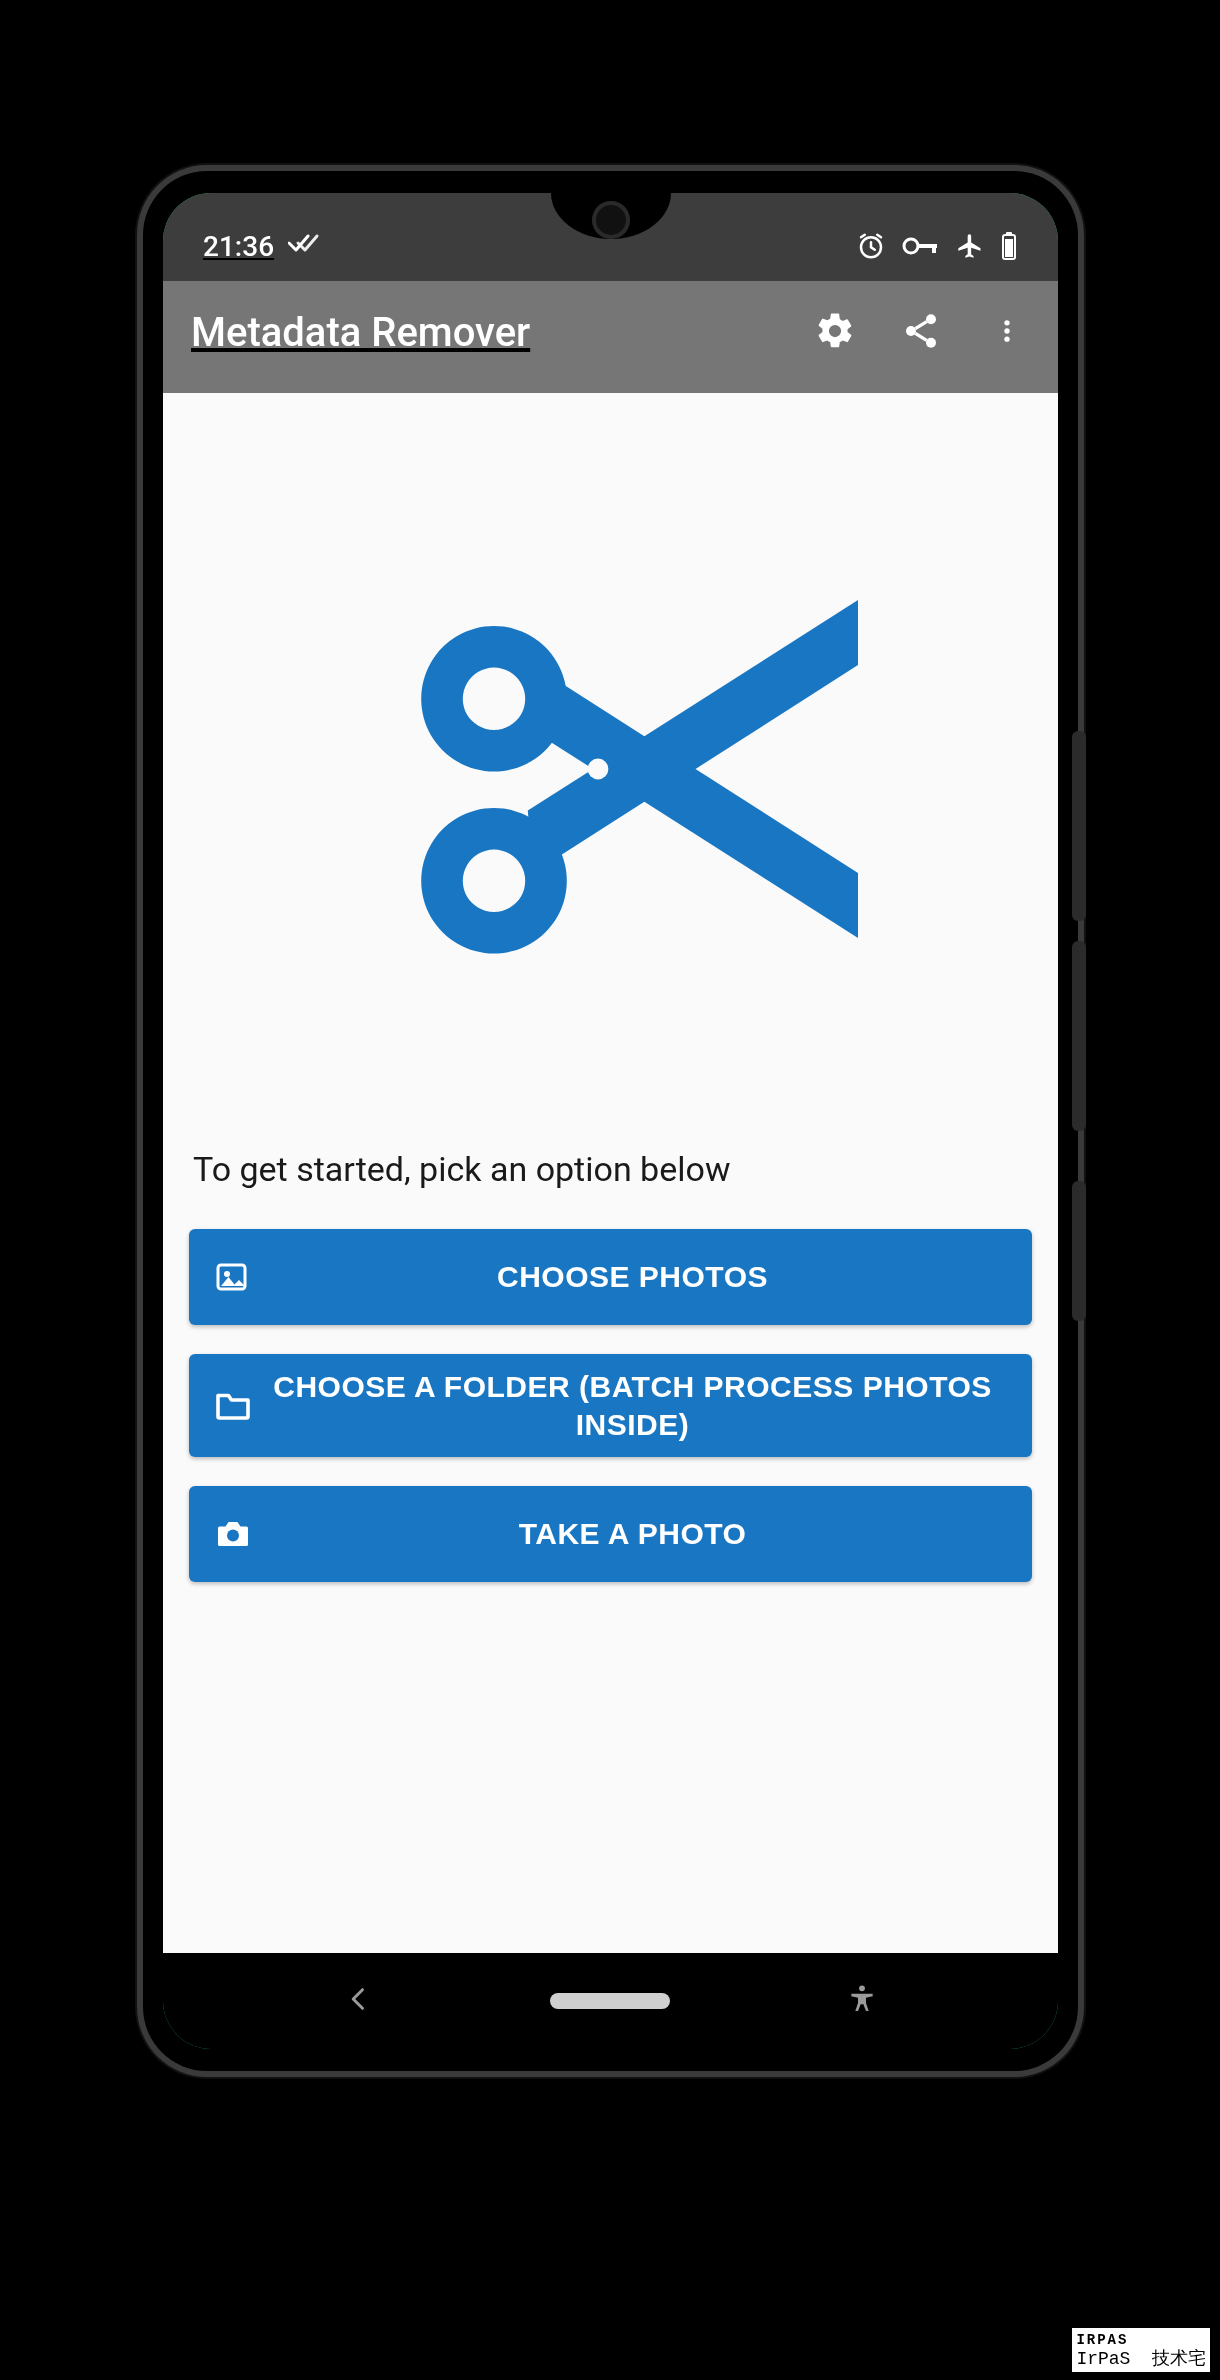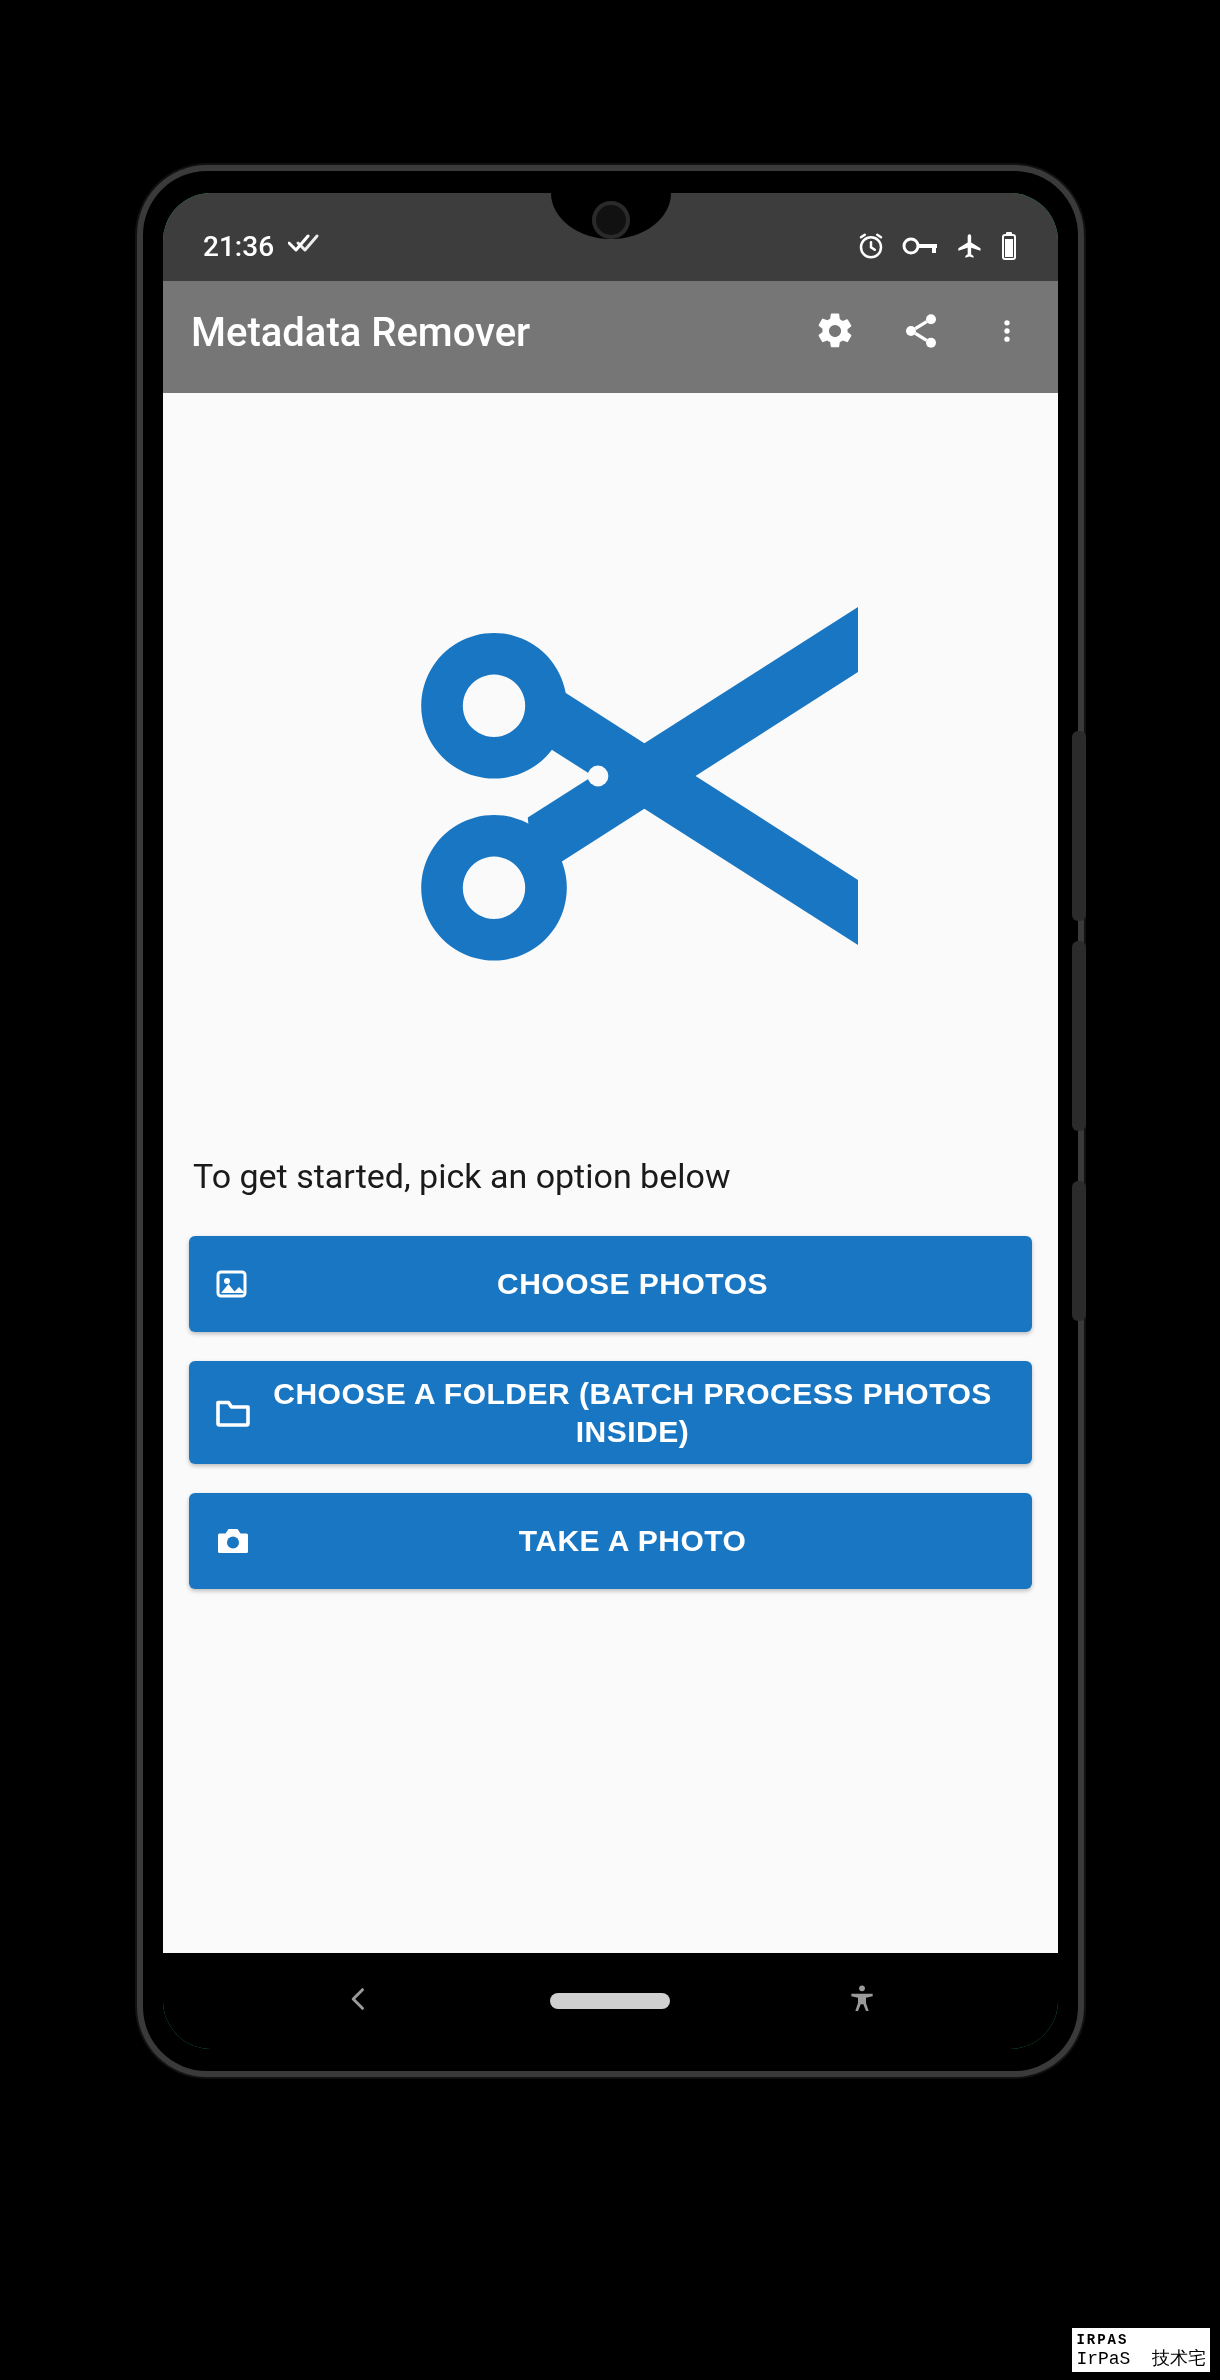--- a/index.html
+++ b/index.html
@@ -20,20 +20,21 @@
     border-radius: 64px;
     background: #000;
     box-shadow: 0 0 0 6px #3a3a3a, 0 0 0 8px #111;
   }
   .screen {
     position: absolute;
     left: 20px; right: 20px; top: 22px; bottom: 22px;
     border-radius: 48px;
     overflow: hidden;
     background: #22c55e;
+    text-decoration: underline;
   }
   .notch {
     position: absolute;
     top: 0; left: 50%; transform: translateX(-50%);
     width: 120px; height: 46px;
     
     background: #000;
     border-bottom-left-radius: 60px 46px;
     border-bottom-right-radius: 60px 46px;
     z-index: 30;
@@ -77,21 +78,21 @@
   .app-actions { display: flex; align-items: center; gap: 36px; padding-right: 8px;}
   .app-actions .icon-btn { width: 50px; height: 50px; display:flex; align-items:center; justify-content:center; cursor:pointer; }
 
   
   .content {
     position: absolute;
     left: 0; right: 0;
     top: 200px;  
     bottom: 96px; 
     background: #fafafa;
-    padding: 15px 26px;
+    padding: 8px 26px;
     overflow: hidden;
   }
   .logo-wrap {
     display:flex; align-items:center; justify-content:center;
     height: 700px;
     margin-top: 20px;
   }
   .instruction {
     font-size: 34px;
     color: #1a1a1a;

